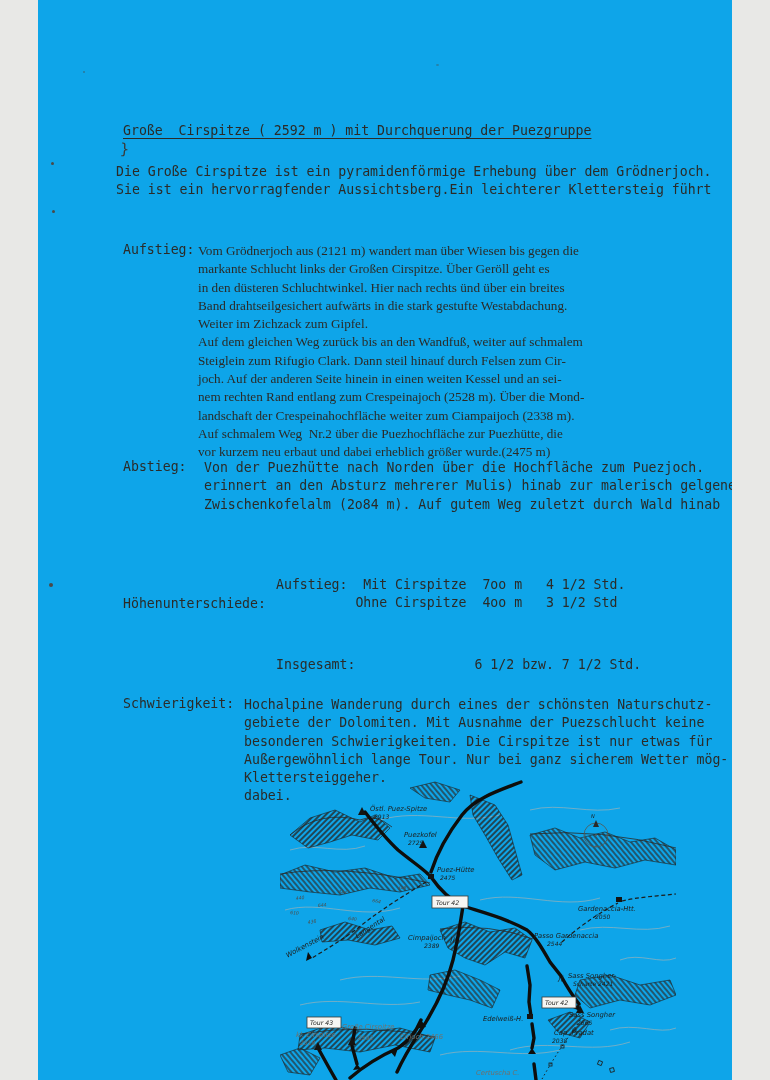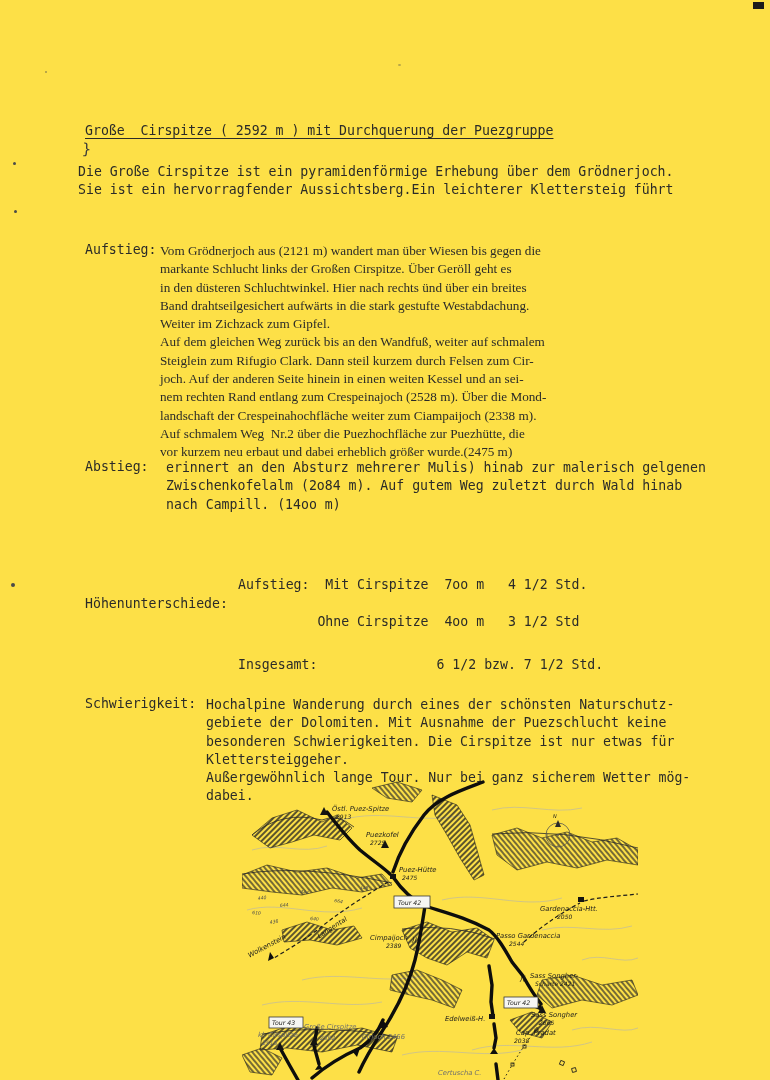--- a/index.html
+++ b/index.html
@@ -1,18 +1,18 @@
 <!DOCTYPE html>
 <html><head>
 <meta charset="utf-8">
 <style>
   html,body{margin:0;padding:0;background:#e8e8e6;}
   .page{
-    position:relative;width:770px;height:1080px;margin:0 auto;
-    background:#fde047;overflow:hidden;
+    position:relative;width:694px;height:1080px;margin:0 auto;
+    background:#0ea5e9;overflow:hidden;
     font-family:"DejaVu Sans Mono",monospace;color:#2b2b28;
   }
   .line{display:block;white-space:pre;font-size:13.2px;line-height:18.3px;}
   .abs{position:absolute;}
   .title{font-size:13.2px;text-decoration:underline;text-underline-offset:3px;white-space:pre;}
   .seclabel{font-size:13.2px;text-underline-offset:3px;white-space:pre;}
   .margin-mark{font-size:15px;color:#3a3a38;transform:rotate(4deg);}
   .speck{position:absolute;background:#4a4a48;border-radius:50%;}
   .corner-mark{position:absolute;background:#1c1c1a;}
   svg text{font-family:"DejaVu Sans",sans-serif;font-style:italic;fill:#1d1d1b;}
@@ -44,47 +44,47 @@
   </div>
 
   <div class="abs seclabel" style="left:85px;top:242px;">Aufstieg:</div>
   <div class="abs" style="left:160px;top:242px;font-family:Liberation Serif, serif;">
     <span class="line">Vom Grödnerjoch aus (2121 m) wandert man über Wiesen bis gegen die</span>
     <span class="line">markante Schlucht links der Großen Cirspitze. Über Geröll geht es</span>
     <span class="line">in den düsteren Schluchtwinkel. Hier nach rechts ünd über ein breites</span>
     <span class="line">Band drahtseilgesichert aufwärts in die stark gestufte Westabdachung.</span>
     <span class="line">Weiter im Zichzack zum Gipfel.</span>
     <span class="line">Auf dem gleichen Weg zurück bis an den Wandfuß, weiter auf schmalem</span>
-    <span class="line">Steiglein zum Rifugio Clark. Dann steil kurzem durch Felsen zum Cir-</span>
+    <span class="line">Steiglein zum Rifugio Clark. Dann steil hinauf durch Felsen zum Cir-</span>
     <span class="line">joch. Auf der anderen Seite hinein in einen weiten Kessel und an sei-</span>
     <span class="line">nem rechten Rand entlang zum Crespeinajoch (2528 m). Über die Mond-</span>
     <span class="line">landschaft der Crespeinahochfläche weiter zum Ciampaijoch (2338 m).</span>
     <span class="line">Auf schmalem Weg  Nr.2 über die Puezhochfläche zur Puezhütte, die</span>
     <span class="line">vor kurzem neu erbaut und dabei erheblich größer wurde.(2475 m)</span>
   </div>
 
   <div class="abs seclabel" style="left:85px;top:459px;">Abstieg:</div>
   <div class="abs" style="left:166px;top:459px;">
+    <span class="line">Von der Puezhütte nach Norden über die Hochfläche zum Puezjoch.</span>
     <span class="line">erinnert an den Absturz mehrerer Mulis) hinab zur malerisch gelgenen</span>
     <span class="line">Zwischenkofelalm (2o84 m). Auf gutem Weg zuletzt durch Wald hinab</span>
-    <span class="line">nach Campill. (14oo m)</span>
   </div>
 
   <div class="abs seclabel" style="left:85px;top:596px;">Höhenunterschiede:</div>
   <div class="abs line" style="left:238px;top:576px;">Aufstieg:  Mit Cirspitze  7oo m   4 1/2 Std.</div>
-  <div class="abs line" style="left:238px;top:594px;margin-top:19px;">          Ohne Cirspitze  4oo m   3 1/2 Std</div>
+  <div class="abs line" style="left:238px;top:594px;">          Ohne Cirspitze  4oo m   3 1/2 Std</div>
   <div class="abs line" style="left:238px;top:656px;">Insgesamt:               6 1/2 bzw. 7 1/2 Std.</div>
 
   <div class="abs seclabel" style="left:85px;top:696px;">Schwierigkeit:</div>
   <div class="abs" style="left:206px;top:696px;">
     <span class="line">Hochalpine Wanderung durch eines der schönsten Naturschutz-</span>
     <span class="line">gebiete der Dolomiten. Mit Ausnahme der Puezschlucht keine</span>
     <span class="line">besonderen Schwierigkeiten. Die Cirspitze ist nur etwas für</span>
+    <span class="line">Außergewöhnlich lange Tour. Nur bei ganz sicherem Wetter mög-</span>
     <span class="line">Klettersteiggeher.</span>
-    <span class="line">Außergewöhnlich lange Tour. Nur bei ganz sicherem Wetter mög-</span>
     <span class="line">dabei.</span>
   </div>
 
   <svg class="abs" style="left:242px;top:780px;" width="396" height="300" viewBox="0 0 396 300">
     <defs>
       <pattern id="h1" width="4" height="4" patternUnits="userSpaceOnUse" patternTransform="rotate(45)">
         <line x1="1" y1="0" x2="1" y2="4" stroke="#262624" stroke-width="1.5"></line>
       </pattern>
       <pattern id="h2" width="4" height="4" patternUnits="userSpaceOnUse" patternTransform="rotate(-40)">
         <line x1="1" y1="0" x2="1" y2="4" stroke="#2c2c2a" stroke-width="1.3"></line>

